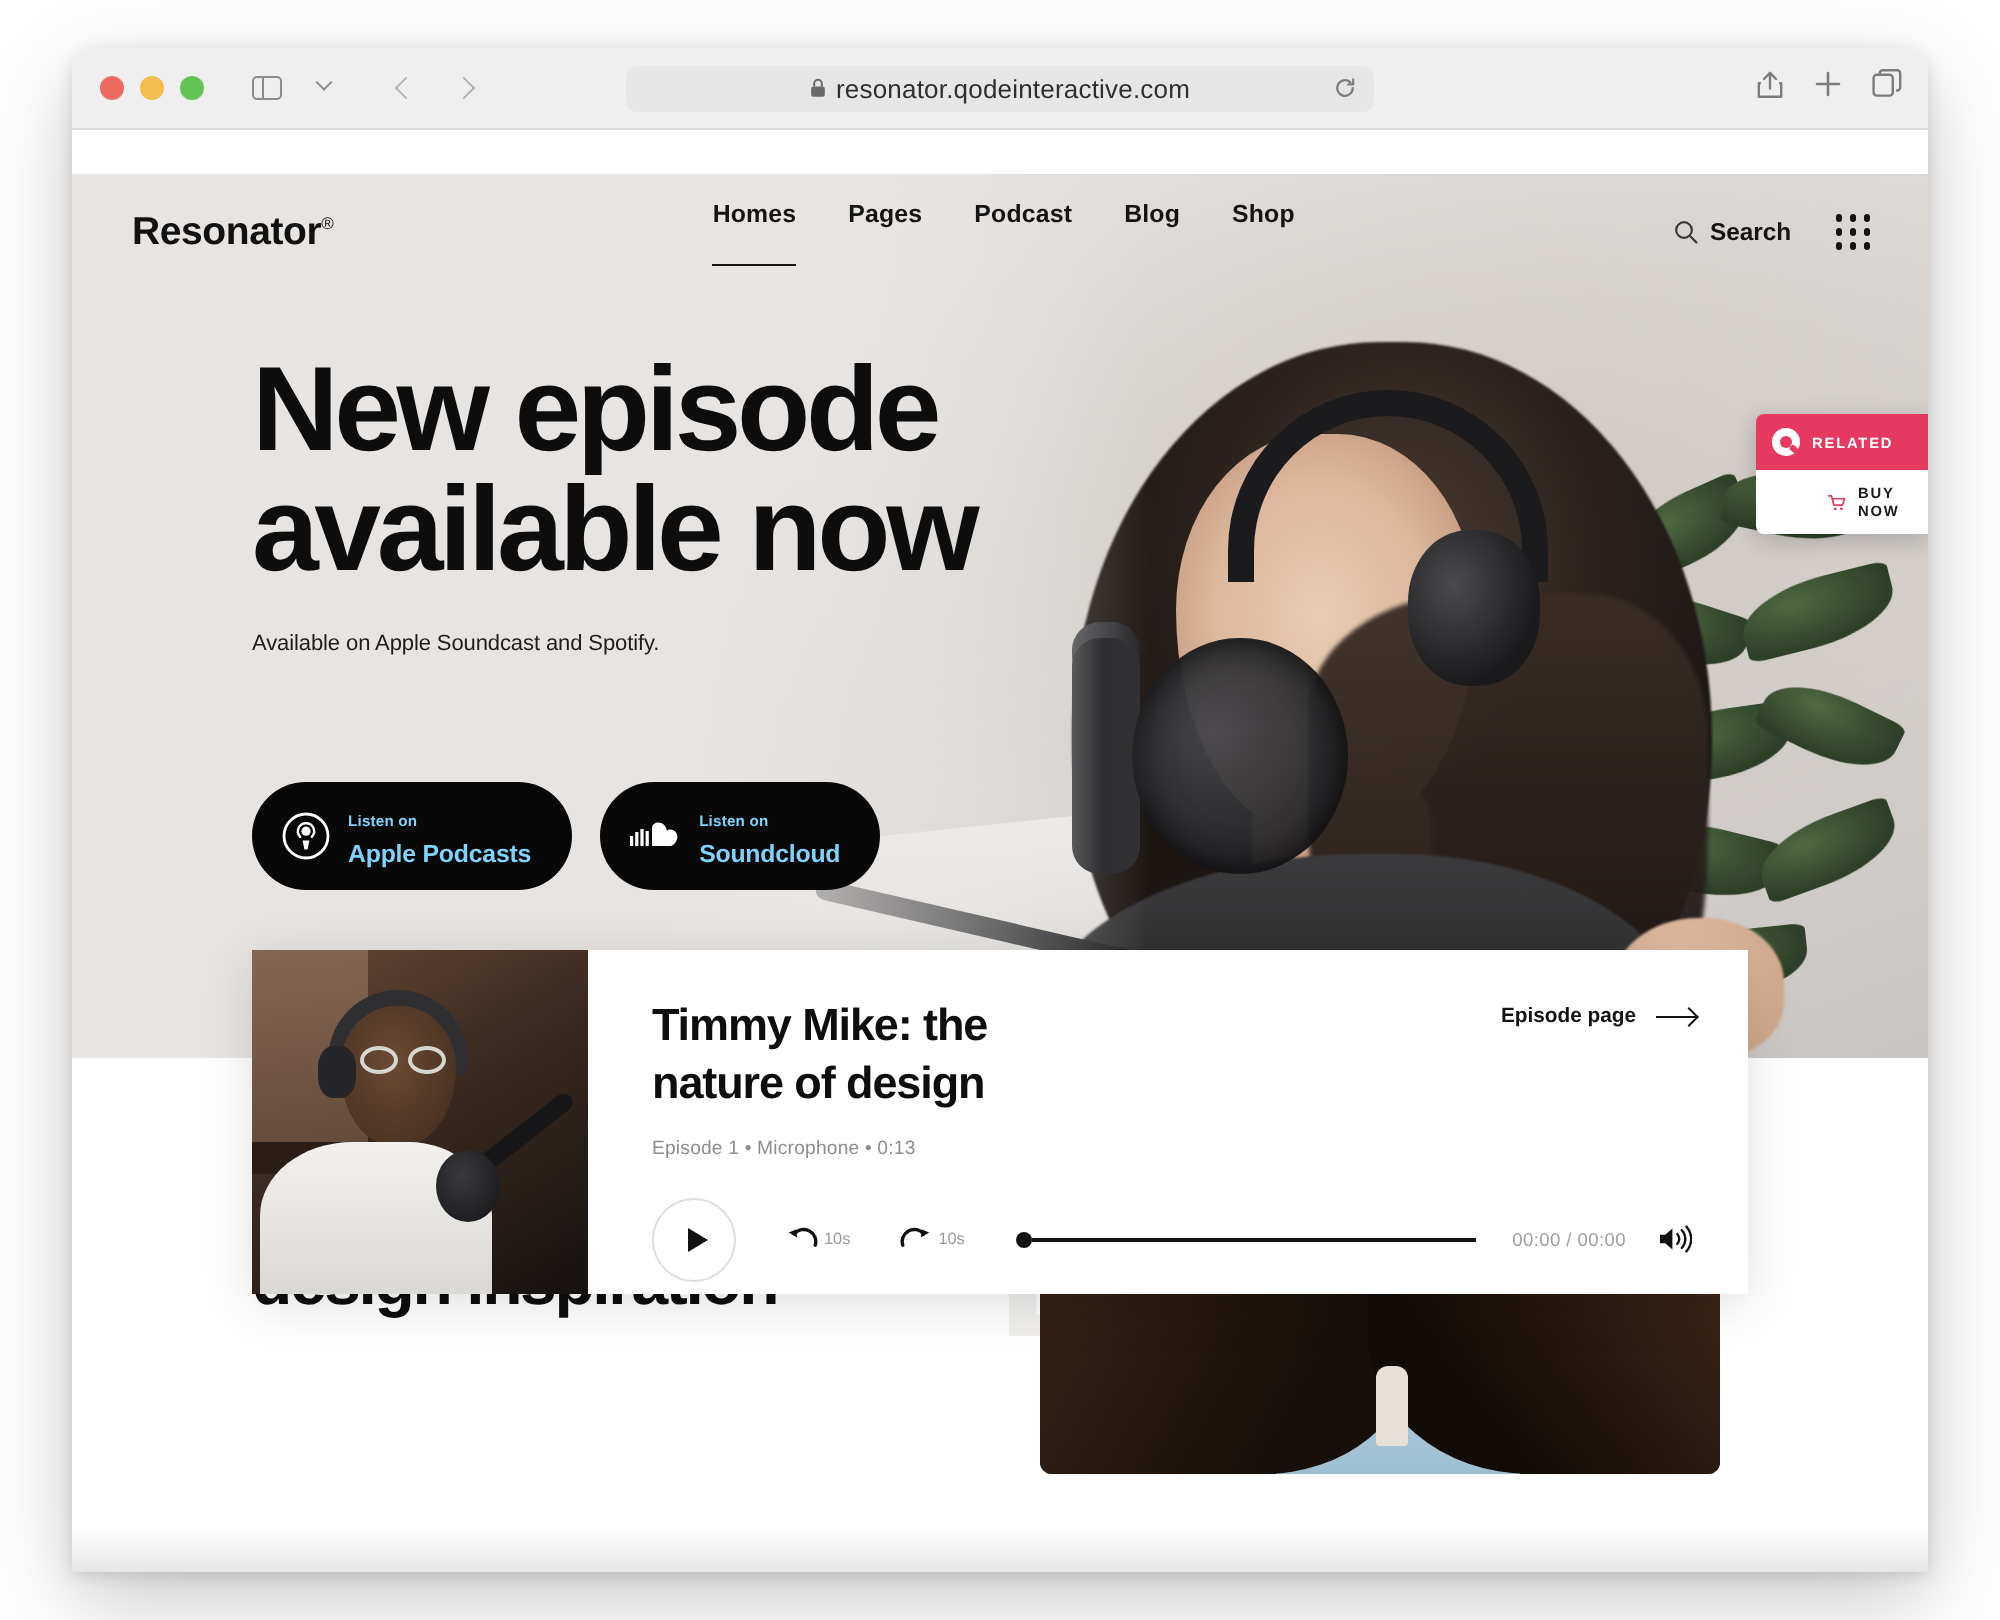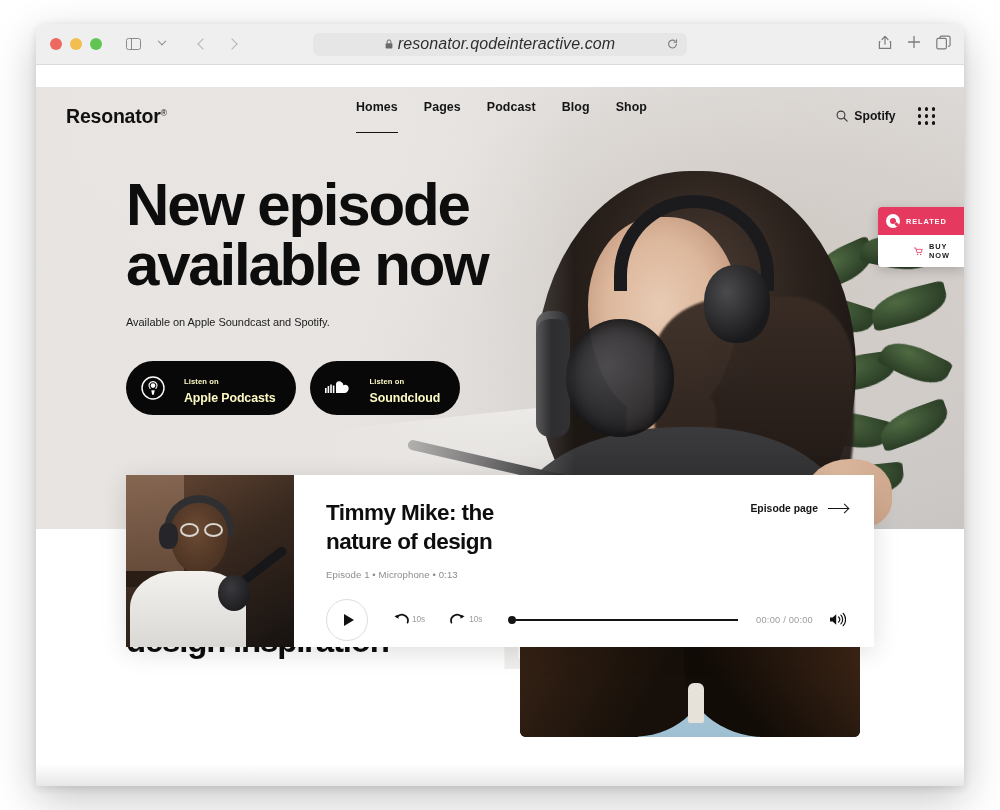--- a/index.html
+++ b/index.html
@@ -59,21 +59,21 @@
   .reader-ico { margin-left: 88px; color: #6d6d70; display: flex; }
 
   .urlbar {
     position: absolute; left: 50%; transform: translateX(-50%);
     width: 374px; height: 23px;
     background: #e7e6e7; border-radius: 6px;
     display: flex; align-items: center; justify-content: center;
     gap: 5px;
   }
   .urlbar .lock { display: flex; align-items: center; color: #6a6a6d; }
-  .url-text { font-size: 16px; color: #2f2f31; letter-spacing: .1px; font-style: italic; }
+  .url-text { font-size: 13px; color: #2f2f31; letter-spacing: .1px; }
   .reload { position: absolute; right: 9px; top: 50%; transform: translateY(-50%); color: #7c7c7f; display: flex; }
 
   .tb-right { margin-left: auto; margin-right: 13px; display: flex; align-items: center; gap: 15px; color: #7b7b7e; }
 
   
   .viewport { position: relative; width: 928px; height: 721px; background: #fff; overflow: hidden; }
   .white-gap { height: 22px; background: #fff; }
 
   
   .hero {
@@ -205,25 +205,26 @@
 
   
   .hero-copy { position: absolute; left: 90px; top: 88px; z-index: 5; }
   .hero-title {
     font-size: 60px; line-height: 1.0; font-weight: 700;
     color: #0d0d0d; letter-spacing: -2.2px;
   }
   .hero-sub { margin-top: 21px; font-size: 11px; color: #1d1d1d; letter-spacing: -.05px; }
   .store-btns { display: flex; gap: 14px; margin-top: 33px; }
   .store-btn {
-    display: flex; align-items: center; gap: 19px;
-    background: #080808; color: #fef9c3;
+    display: flex; align-items: center; gap: 9px;
+    background: #080808; color: #7dd3fc;
     border-radius: 30px;
     padding: 9px 20px 9px 15px;
     min-width: 125px;
+    margin-top: 30px;
   }
   .store-btn .sb-txt { line-height: 1.12; }
   .sb-small { font-size: 7.6px; font-weight: 600; letter-spacing: .1px; }
   .sb-big { font-size: 12.4px; font-weight: 700; letter-spacing: -.1px; }
 
   
   .demo-widget {
     position: absolute; right: 0; top: 120px; z-index: 8;
     width: 86px;
     box-shadow: 0 3px 12px rgba(0,0,0,.2);
@@ -484,21 +485,21 @@
           <a class="nav-link">Blog</a>
           <a class="nav-link">Shop</a>
         </nav>
 
         <div class="header-right">
           <div class="search-box">
             <svg width="12" height="12" viewBox="0 0 12 12">
               <circle cx="5" cy="5" r="3.9" fill="none" stroke="#3a3a3a" stroke-width="1.1"></circle>
               <path d="M8 8l3.2 3.2" stroke="#3a3a3a" stroke-width="1.1" stroke-linecap="round"></path>
             </svg>
-            <span>Spotify</span>
+            <span>Search</span>
           </div>
           <div class="grid-icon">
             <i></i>
               <i></i>
               <i></i>
               <i></i>
               <i></i>
               <i></i>
               <i></i>
               <i></i>

